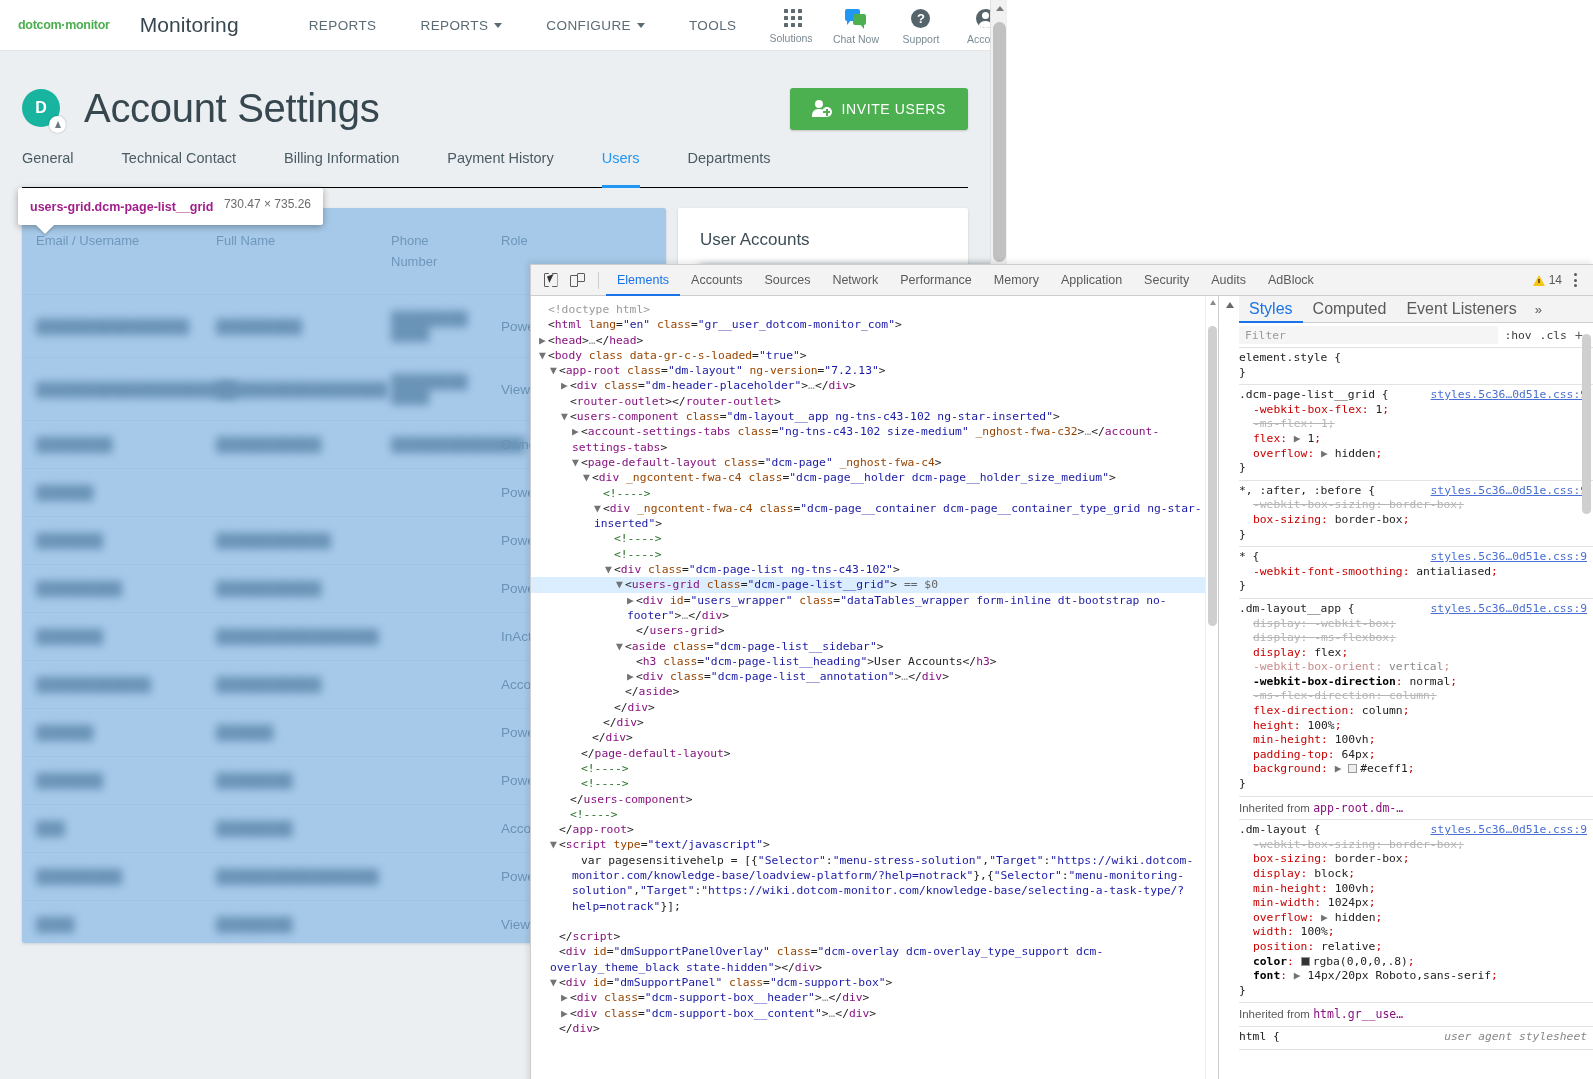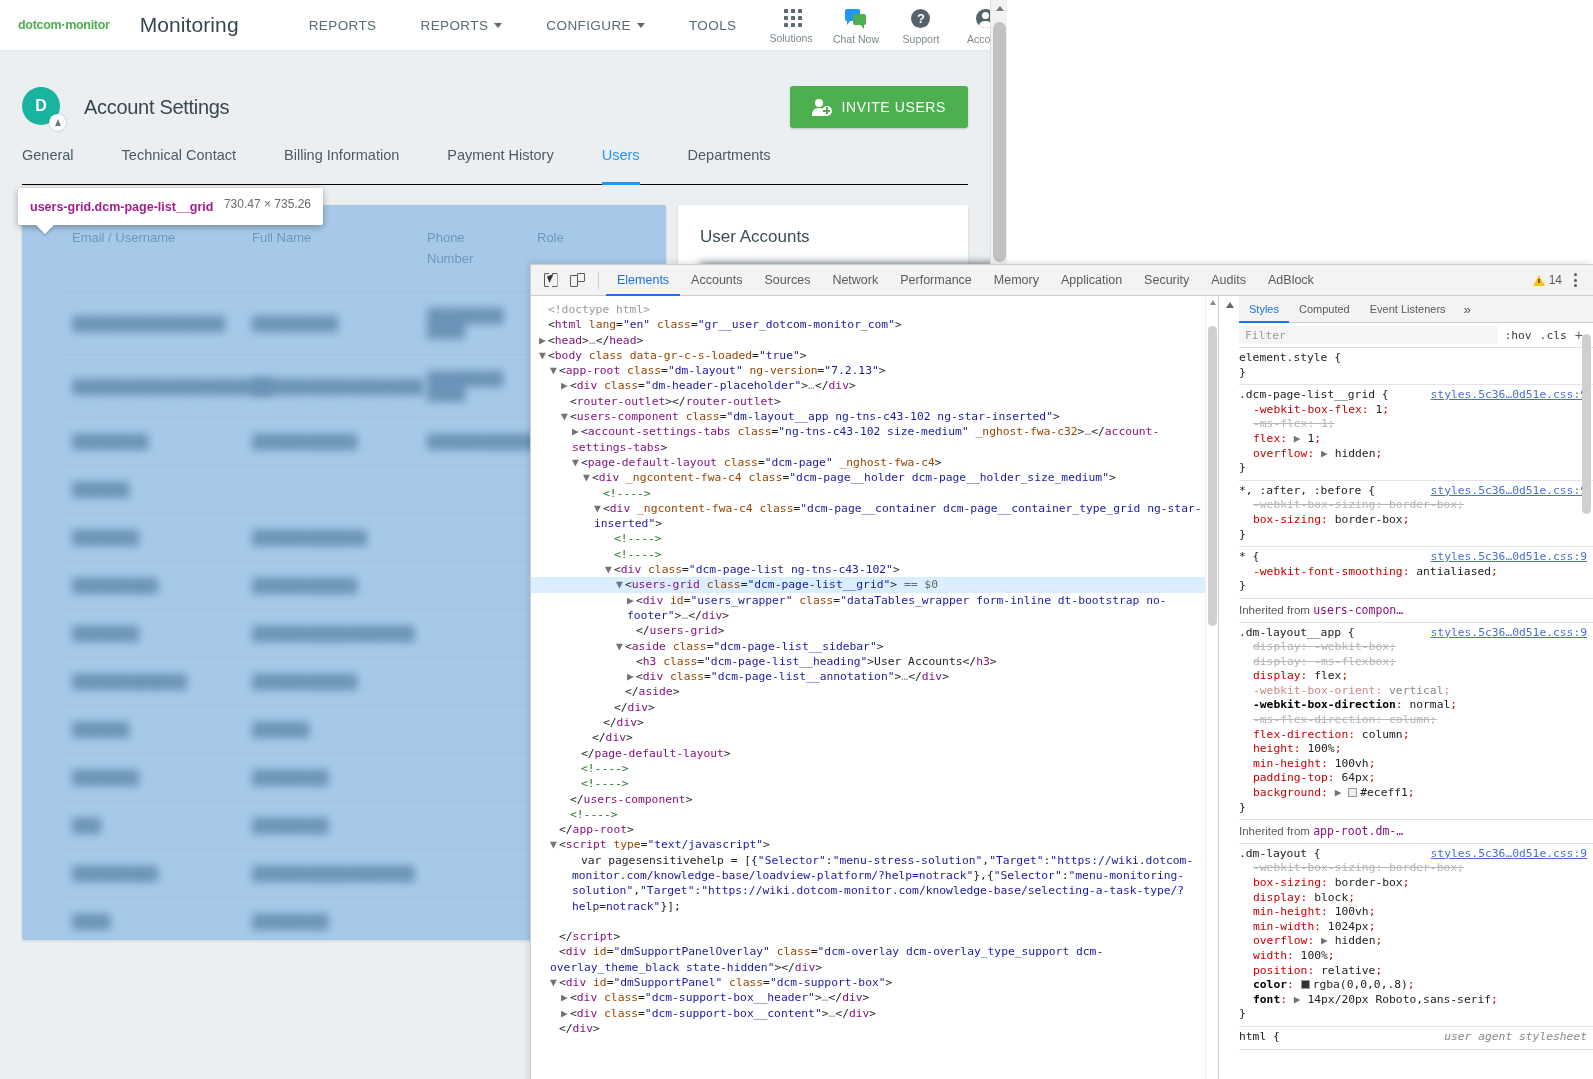--- a/index.html
+++ b/index.html
@@ -63,21 +63,21 @@
   .avatar {
     width:38px;height:38px;border-radius:50%;background:#18b4a0;color:#fff;
     display:flex;align-items:center;justify-content:center;font-size:16px;font-weight:bold;
   }
   .avatar-badge{
     position:absolute;right:-4px;bottom:-4px;width:17px;height:17px;border-radius:50%;
     background:#fff;display:flex;align-items:center;justify-content:center;
     box-shadow:0 0 2px rgba(0,0,0,.3);
   }
   .avatar-badge .pin{width:0;height:0;border-left:3px solid transparent;border-right:3px solid transparent;border-bottom:7px solid #6b7980;}
-  .page-title { font-size:20px; color:#37474f; font-weight:400; margin-left:22px; letter-spacing:-.3px;}
+  .page-title { font-size:40px; color:#37474f; font-weight:400; margin-left:22px; letter-spacing:-.3px;}
   .invite-btn {
     margin-left:auto; background:#4caf50; color:#fff; border:0; border-radius:3px;
     height:42px; padding:0 22px; display:flex; align-items:center; gap:11px;
     font-size:14px; letter-spacing:.6px; cursor:pointer; font-family:inherit;
     box-shadow:0 1px 2px rgba(0,0,0,.18);
   }
   .ico-adduser{position:relative;width:19px;height:17px;}
   .ico-adduser .h{position:absolute;left:3px;top:0;width:8px;height:8px;border-radius:50%;background:#fff;}
   .ico-adduser .b{position:absolute;left:0;top:9px;width:14px;height:8px;border-radius:6px 6px 0 0;background:#fff;}
   .ico-adduser .p{position:absolute;right:-1px;bottom:0px;width:10px;height:10px;border-radius:50%;background:#fff;}
@@ -90,21 +90,21 @@
     cursor:pointer; white-space:nowrap; border-bottom:3px solid transparent;
     position:relative; top:1px;
   }
   .tab.active { color:#2196f3; border-bottom-color:#2196f3; }
 
   
   .list-row { display:flex; margin-top:20px; gap:0; }
   .grid-card {
     width:730px; background:#fff; border-radius:2px;
     box-shadow:0 1px 3px rgba(0,0,0,.13);
-    position:relative; overflow:hidden; height:735px;padding-left:36px;
+    position:relative; overflow:hidden; height:735px;
   }
   .hl-overlay {
     position:absolute; inset:0; background:rgba(111,168,220,.62);
     pointer-events:none; z-index:5;
   }
   table.users { width:100%; border-collapse:collapse; table-layout:fixed; }
   table.users th {
     text-align:left; font-weight:400; font-size:13px; color:#6b7b84;
     padding:22px 14px; vertical-align:top; line-height:21px;
   }
@@ -224,21 +224,21 @@
   .dom-scroll .arw{position:absolute;left:0;width:13px;height:13px;display:flex;align-items:center;justify-content:center;}
   .dom-scroll .arw.up{top:0;} .dom-scroll .arw.dn{bottom:0;}
   .dom-scroll .arw i{width:0;height:0;border-left:3.5px solid transparent;border-right:3.5px solid transparent;}
   .dom-scroll .arw.up i{border-bottom:5px solid #8b8b8b;}
   .dom-scroll .arw.dn i{border-top:5px solid #8b8b8b;}
 
   
   .styles-pane { flex:1; display:flex; flex-direction:column; min-width:0; background:#fff; position:relative;}
   .styles-tabs { height:27px; display:flex; align-items:stretch; border-bottom:1px solid #cdcdcd; background:#f3f3f3;
                  padding-left:20px;}
-  .st-tab { font-size:11px; color:#5a5a5a; padding:0 10px; display:flex;align-items:center;cursor:pointer;
+  .st-tab { font-size:16px; color:#5a5a5a; padding:0 10px; display:flex;align-items:center;cursor:pointer;
             border-bottom:2px solid transparent; position:relative; top:1px;}
   .st-tab.active{ color:#1a73e8; border-bottom-color:#1a73e8; }
   .st-more { font-size:13px; color:#5a5a5a; padding:0 8px; display:flex;align-items:center;cursor:pointer;}
   .filter-row { height:25px; display:flex; align-items:center; border-bottom:1px solid #e0e0e0; padding-left:20px;
                 font-size:11.5px; }
   .filter-box { flex:1; color:#9a9a9a; font-family:"DejaVu Sans Mono","Liberation Mono",monospace; font-size:11.3px;
                 background:#f5f5f5; height:18px; display:flex;align-items:center; padding-left:6px; margin-right:6px;}
   .filter-row .hov,.filter-row .cls { font-family:"DejaVu Sans Mono","Liberation Mono",monospace; color:#3a3a3a;
                 margin-right:8px; cursor:pointer; font-size:11.3px;}
   .filter-row .plus { color:#5a5a5a; font-size:14px; margin-right:10px; cursor:pointer;}
@@ -592,21 +592,20 @@
             <div class="decl" style="padding-left:0;color:#222">}</div>
           </div>
           <div class="rule">
             <div class="hdr">
               <span class="sel">* {</span>
               <span class="src">styles.5c36…0d51e.css:9</span>
             </div>
             <div class="decl">-webkit-font-smoothing: <span class="val">antialiased</span>;</div>
             <div class="decl" style="padding-left:0;color:#222">}</div>
           </div>
-          <div class="inherit-hdr">Inherited from <span class="t">users-compon…</span></div>
           <div class="rule">
             <div class="hdr">
               <span class="sel">.dm-layout__app {</span>
               <span class="src">styles.5c36…0d51e.css:9</span>
             </div>
             <div class="decl strike">display: <span class="val">-webkit-box</span>;</div>
             <div class="decl strike">display: <span class="val">-ms-flexbox</span>;</div>
             <div class="decl">display: <span class="val">flex</span>;</div>
             <div class="decl ro">-webkit-box-orient: <span class="val">vertical</span>;</div>
             <div class="decl"><b>-webkit-box-direction</b>: <span class="val">normal</span>;</div>
@@ -629,20 +628,21 @@
             <div class="decl">display: <span class="val">block</span>;</div>
             <div class="decl">min-height: <span class="val">100vh</span>;</div>
             <div class="decl">min-width: <span class="val">1024px</span>;</div>
             <div class="decl">overflow: <span class="tri-i">▶</span> <span class="val">hidden</span>;</div>
             <div class="decl">width: <span class="val">100%</span>;</div>
             <div class="decl">position: <span class="val">relative</span>;</div>
             <div class="decl"><b>color</b>: <span class="swatch" style="background:#333333"></span><span class="val">rgba(0,0,0,.8)</span>;</div>
             <div class="decl"><b>font</b>: <span class="tri-i">▶</span> <span class="val">14px/20px Roboto,sans-serif</span>;</div>
             <div class="decl" style="padding-left:0;color:#222">}</div>
           </div>
+          <div class="inherit-hdr">Inherited from <span class="t">html.gr__use…</span></div>
           <div class="rule">
             <div class="hdr">
               <span class="sel">html {</span>
               <span class="src ua">user agent stylesheet</span>
             </div>
           </div>
         </div>
       <div class="st-gutter">
         <div class="gutter-arw up">
             <i></i>

